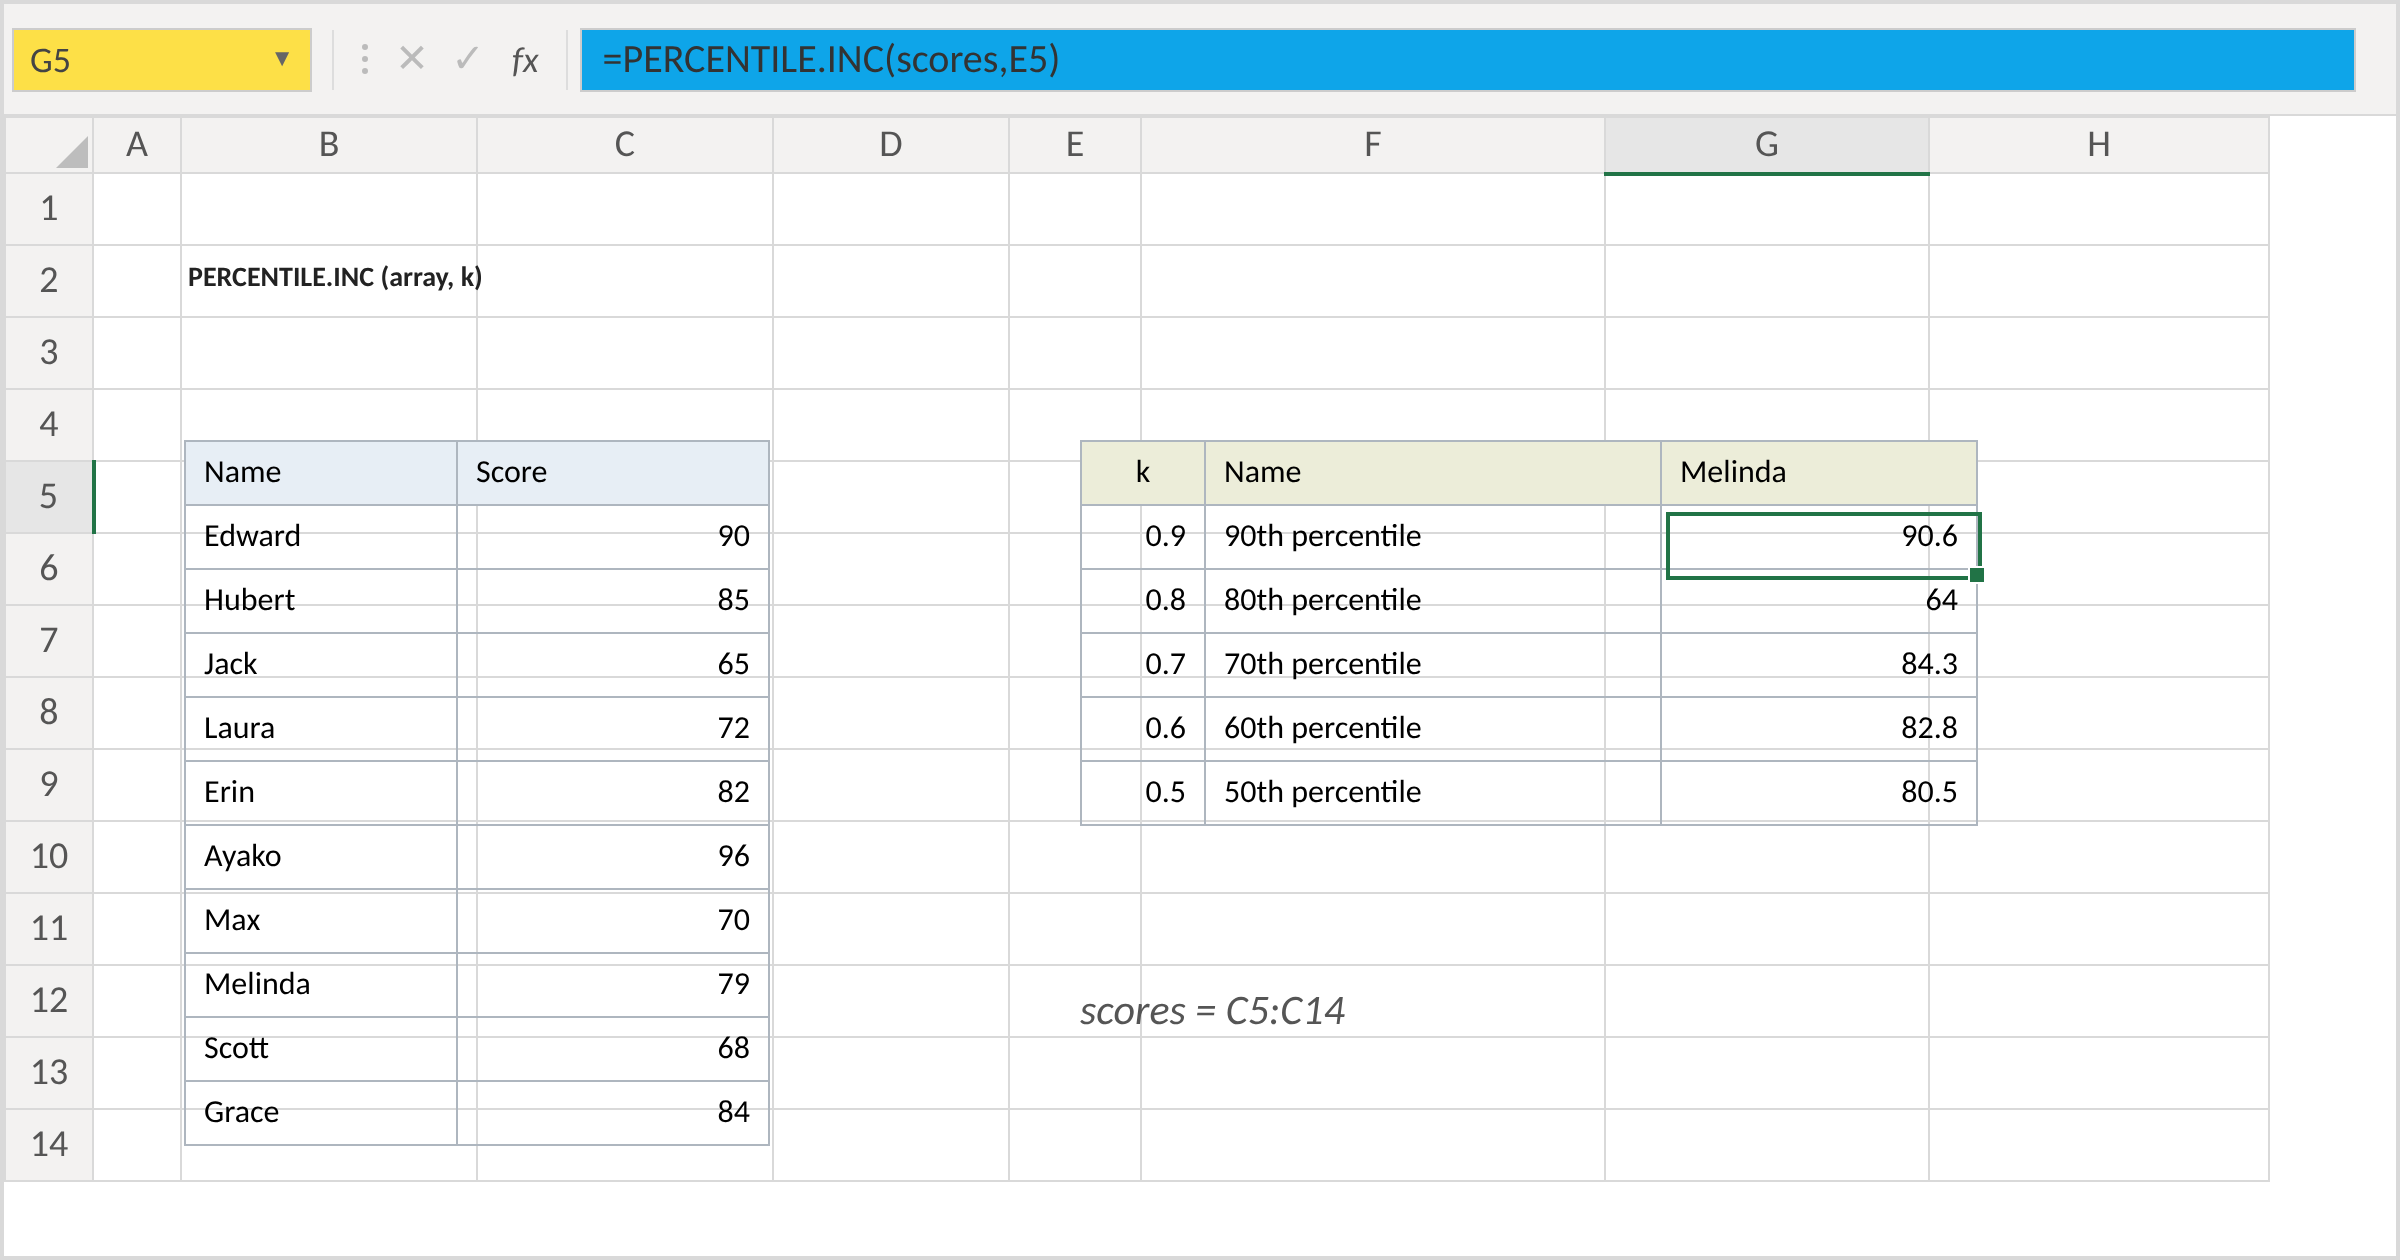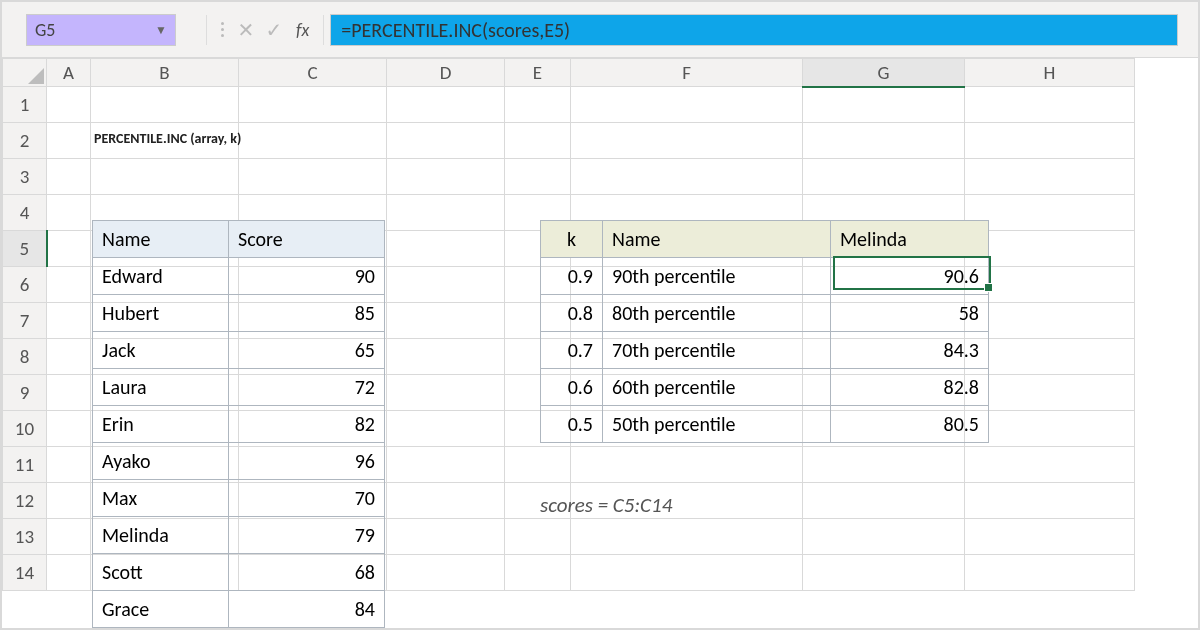--- a/index.html
+++ b/index.html
@@ -1,20 +1,20 @@
 <!DOCTYPE html>
 <html><head>
 <meta charset="utf-8">
 <style>
   * { box-sizing: border-box; }
   html, body { margin:0; padding:0; font-family: Calibri, Arial, sans-serif; background:#fff; }
   .wrap { width:1200px; height:630px; border:2px solid #d9d9d9; position:relative; background:#fff; overflow:hidden; }
 
   .formula-bar { height:56px; background:#f3f2f1; border-bottom:1px solid #d9d9d9; display:flex; align-items:center; }
-  .namebox { width:150px; height:32px; background:#c4b5fd; border:1px solid #ccc; margin:0 24px; display:flex; align-items:center; justify-content:space-between; padding:0 8px; font-size:18px; color:#444; }
+  .namebox { width:150px; height:32px; background:#fde047; border:1px solid #ccc; margin:0 4px; display:flex; align-items:center; justify-content:space-between; padding:0 8px; font-size:18px; color:#444; }
   .namebox .dd { color:#666; font-size:12px; }
   .vsep { width:1px; height:30px; background:#ddd; margin:0 6px; }
   .dots { display:flex; flex-direction:column; gap:3px; padding:0 8px; }
   .dots span { width:3px; height:3px; border-radius:50%; background:#bbb; }
   .fb-icon { width:28px; text-align:center; font-size:20px; color:#bbb; cursor:default; }
   .fb-check { color:#bbb; }
   .fx { font-style:italic; font-size:18px; color:#555; padding:0 8px; }
   .formula-input { flex:1; height:32px; background:#0ea5e9; border:1px solid #ccc; margin-right:20px; padding:0 10px; font-size:20px; color:#333; display:flex; align-items:center; }
 
   .grid-area { position:relative; }
@@ -26,21 +26,21 @@
   .selhdr-col { background:#e6e6e6 !important; border-bottom:2px solid #217346 !important; }
   .selhdr-row { background:#e6e6e6 !important; border-right:2px solid #217346 !important; }
   .corner { width:44px; background:#f3f2f1; position:relative; }
   .corner::after { content:""; position:absolute; right:2px; bottom:2px; width:0; height:0; border-style:solid; border-width:0 0 16px 16px; border-color:transparent transparent #bdbdbd transparent; }
 
   .sheet { position:absolute; left:44px; top:84px; right:0; bottom:0; }
   .sheet .title { position:absolute; left:48px; top:44px; font-weight:bold; font-size:14px; color:#222; }
   .sheet .note { position:absolute; left:494px; top:406px; font-style:italic; font-size:21px; color:#555; }
 
   .tbl { position:absolute; border-collapse:collapse; }
-  .tbl td, .tbl th { border:1px solid #aeb6bf; font-size:20px; padding:6px 9px; }
+  .tbl td, .tbl th { border:1px solid #aeb6bf; font-size:16px; padding:6px 9px; }
   .tbl th { text-align:left; font-weight:normal; }
   .t1 th { background:#e7eef5; }
   .t2 th { background:#ecedd9; }
   .tbl .num { text-align:right; }
   .tbl .ctr { text-align:center; }
 
   .t1 { left:46px; top:134px; }
   .t1 th:nth-child(1), .t1 td:nth-child(1){ width:136px; }
   .t1 th:nth-child(2), .t1 td:nth-child(2){ width:156px; }
 
@@ -315,21 +315,21 @@
     </thead>
     <tbody id="t2body">
           <tr>
             <td class="num">0.9</td>
             <td>90th percentile</td>
             <td class="num">90.6</td>
           </tr>
           <tr>
             <td class="num">0.8</td>
             <td>80th percentile</td>
-            <td class="num">58</td>
+            <td class="num">64</td>
           </tr>
           <tr>
             <td class="num">0.7</td>
             <td>70th percentile</td>
             <td class="num">84.3</td>
           </tr>
           <tr>
             <td class="num">0.6</td>
             <td>60th percentile</td>
             <td class="num">82.8</td>

